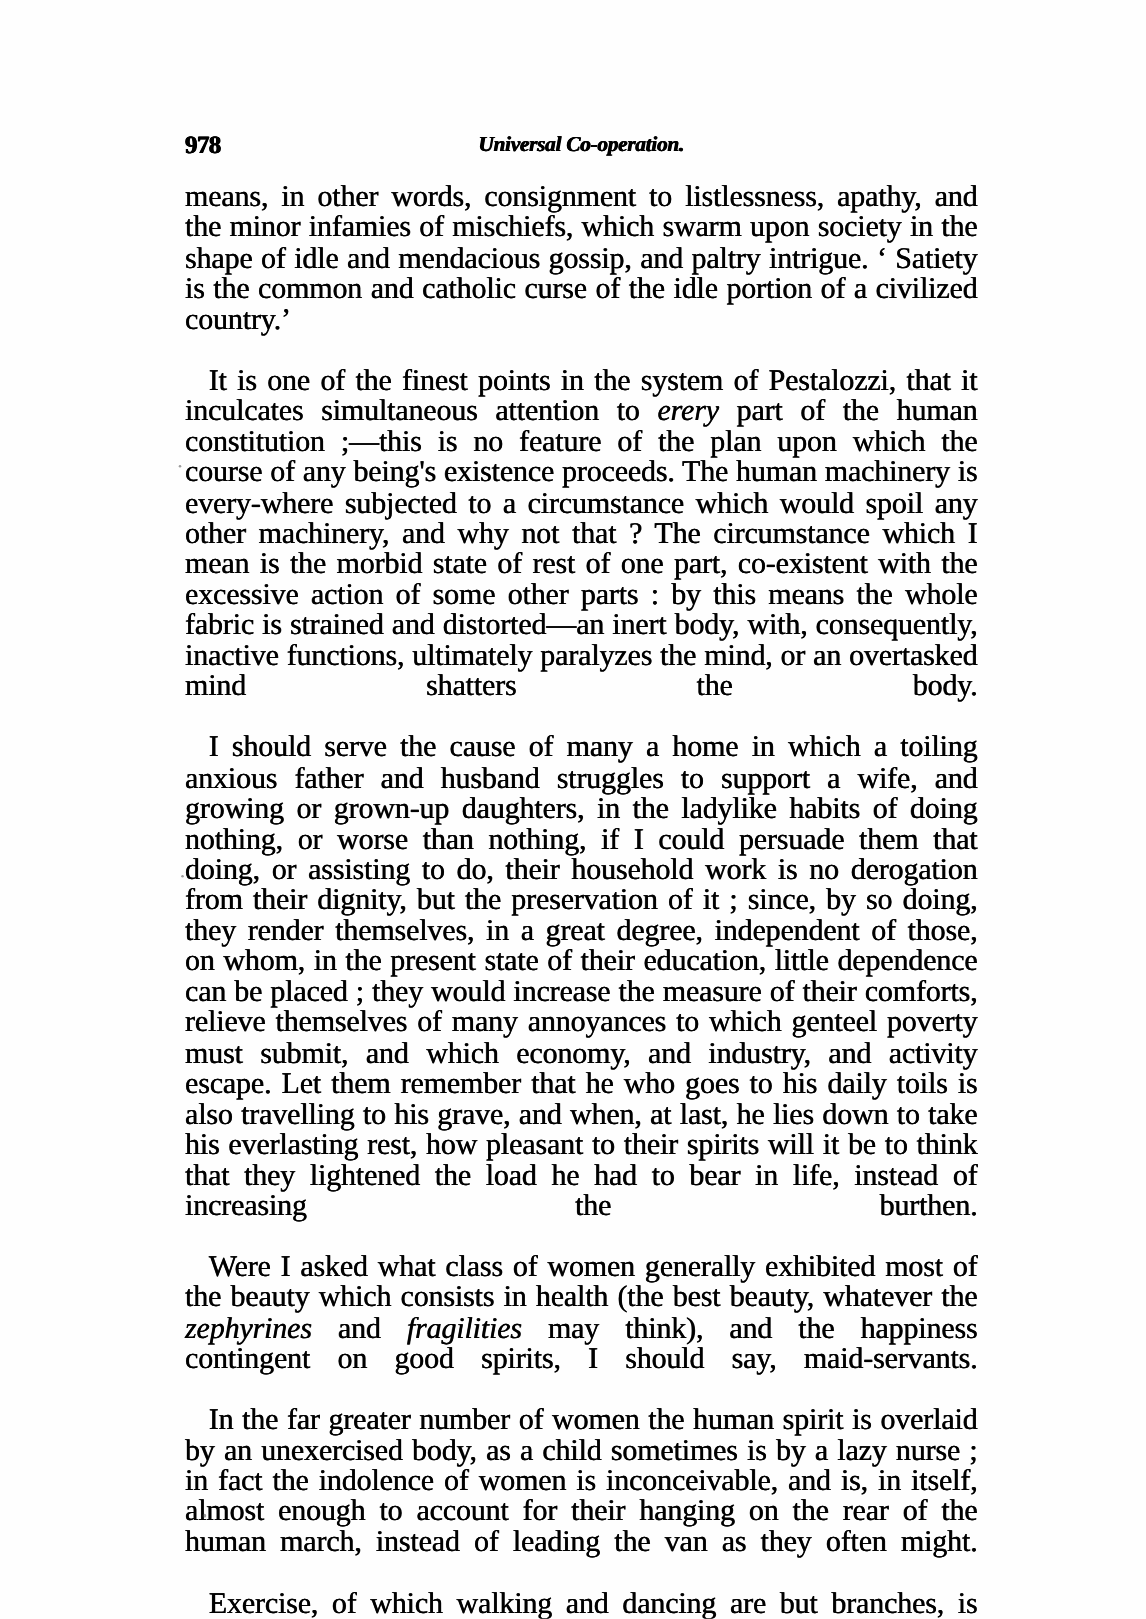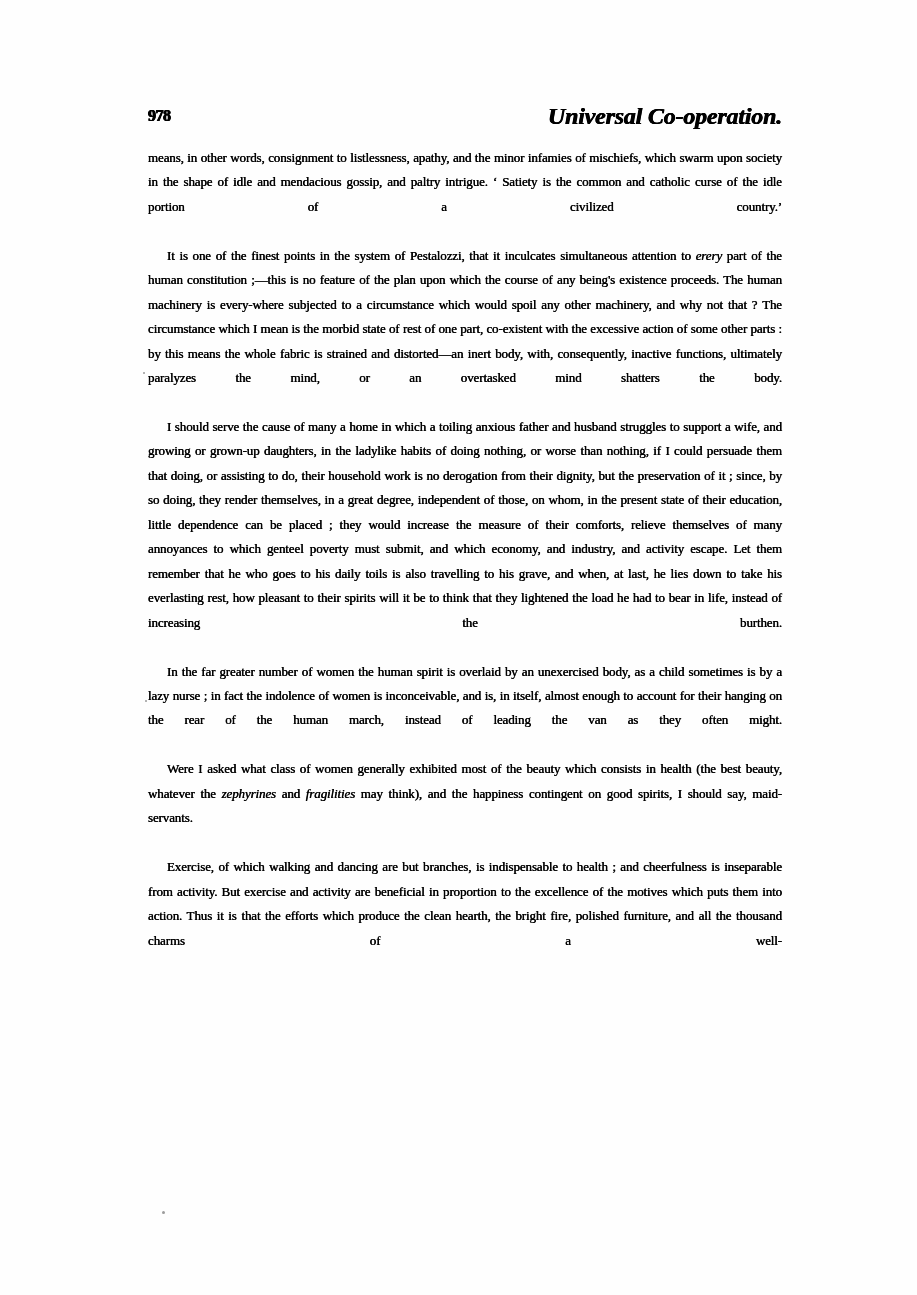--- a/index.html
+++ b/index.html
@@ -26,53 +26,53 @@
     position: absolute;
     left: 148px;
     top: 103px;
     width: 634px;
     height: 30px;
   }
   .folio {
     position: absolute;
     left: 0;
     top: 0;
-    font-size: 16px;
+    font-size: 20px;
     font-weight: bold;
     letter-spacing: -0.5px;
     line-height: 26px;
     font-family: "Liberation Serif", serif;
     text-shadow: 0.4px 0 0 #000, -0.4px 0 0 #000, 0 0.4px 0 #000;
   }
   .head-title {
     position: absolute;
     left: 0;
     top: 0;
     width: 100%;
-    text-align: right;
-    font-size: 24px;
+    text-align: center;
+    font-size: 17px;
     font-style: italic;
     font-weight: bold;
     line-height: 26px;
     letter-spacing: -0.2px;
     text-shadow: 0.35px 0 0 #000, -0.3px 0 0 #000;
   }
 
   
   .textblock {
     position: absolute;
     left: 148px;
     top: 146px;
     width: 634px;
   }
 
   p.para {
     margin: 0;
     padding: 0;
-    font-size: 13px;
+    font-size: 24px;
     line-height: 24.45px;
     text-align: justify;
     text-justify: inter-word;
     text-indent: 19px;
     letter-spacing: -0.12px;
     word-spacing: 0.2px;
     -webkit-font-smoothing: none;
   }
   p.para.no-indent { text-indent: 0; }
 
@@ -105,22 +105,22 @@
 
   <div class="running-head">
     <span class="folio">978</span>
     <span class="head-title">Universal Co-operation.</span>
   </div>
 
   <div class="textblock">
       <p class="para no-indent">means, in other words, consignment to listlessness, apathy, and the minor infamies of mischiefs, which swarm upon society in the shape of idle and mendacious gossip, and paltry intrigue. ‘ Satiety is the common and catholic curse of the idle portion of a civilized country.’</p>
       <p class="para">It is one of the finest points in the system of Pestalozzi, that it inculcates simultaneous attention to <i class="it">erery</i> part of the human constitution ;—this is no feature of the plan upon which the course of any being's existence proceeds.   The human machinery is every-where subjected to a circumstance which would spoil any other machinery, and why not that ?   The circumstance which I mean is the morbid state of rest of one part, co-existent with the excessive action of some other parts : by this means the whole fabric is strained and distorted—an inert body, with, consequently, inactive functions, ultimately paralyzes the mind, or an overtasked mind shatters the body.</p>
       <p class="para">I should serve the cause of many a home in which a toiling anxious father and husband struggles to support a wife, and growing or grown-up daughters, in the ladylike habits of doing nothing, or worse than nothing, if I could persuade them that doing, or assisting to do, their household work is no derogation from their dignity, but the preservation of it ; since, by so doing, they render themselves, in a great degree, independent of those, on whom, in the present state of their education, little dependence can be placed ; they would increase the measure of their comforts, relieve themselves of many annoyances to which genteel poverty must submit, and which economy, and industry, and activity escape.   Let them remember that he who goes to his daily toils is also travelling to his grave, and when, at last, he lies down to take his everlasting rest, how pleasant to their spirits will it be to think that they lightened the load he had to bear in life, instead of increasing the burthen.</p>
+      <p class="para">Were I asked what class of women generally exhibited most of the beauty which consists in health (the best beauty, whatever the <i class="it">zephyrines</i> and <i class="it">fragilities</i> may think), and the happiness contingent on good spirits, I should say, maid-servants.</p>
       <p class="para">In the far greater number of women the human spirit is overlaid by an unexercised body, as a child sometimes is by a lazy nurse ; in fact the indolence of women is inconceivable, and is, in itself, almost enough to account for their hanging on the rear of the human march, instead of leading the van as they often might.</p>
-      <p class="para">Were I asked what class of women generally exhibited most of the beauty which consists in health (the best beauty, whatever the <i class="it">zephyrines</i> and <i class="it">fragilities</i> may think), and the happiness contingent on good spirits, I should say, maid-servants.</p>
       <p class="para">Exercise, of which walking and dancing are but branches, is indispensable to health ; and cheerfulness is inseparable from activity.   But exercise and activity are beneficial in proportion to the excellence of the motives which puts them into action.   Thus it is that the efforts which produce the clean hearth, the bright fire, polished furniture, and all the thousand charms of a well-</p>
     </div>
 
   <div class="speck" style="left:162px; top:1211px; width:3px; height:3px;"></div>
   <div class="speck" style="left:143px; top:372px; width:2px; height:2px;"></div>
   <div class="speck" style="left:145px; top:700px; width:2px; height:2px;"></div>
 
 </div>
 
 </body></html>

